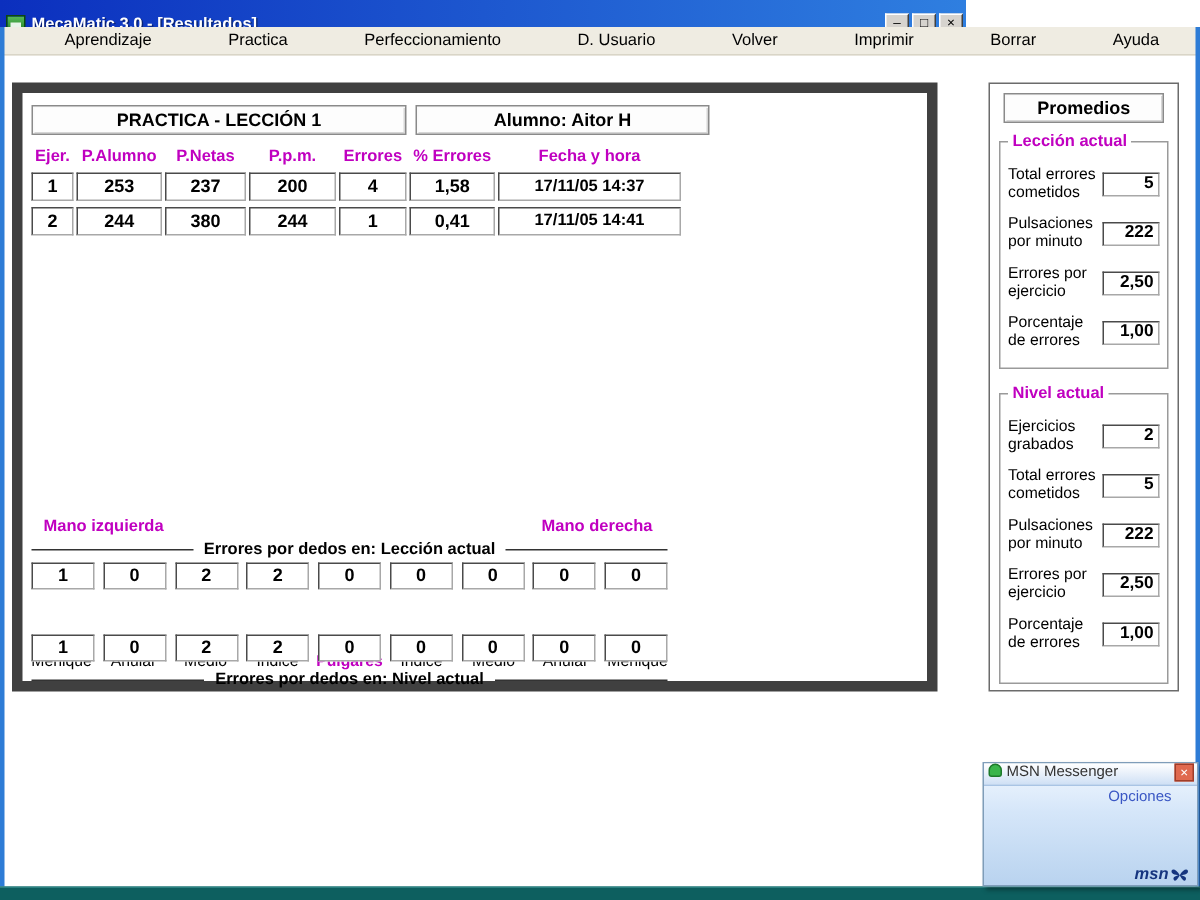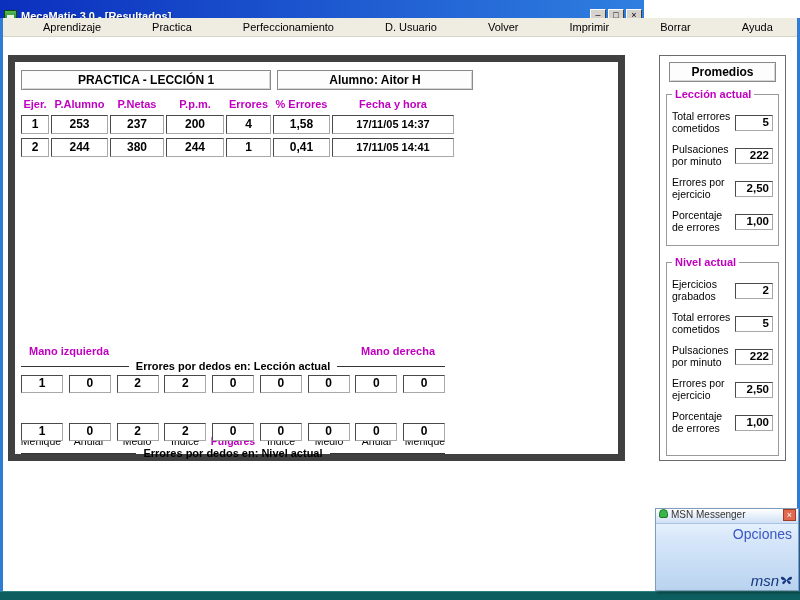--- a/index.html
+++ b/index.html
@@ -80,24 +80,24 @@
   
   .msn { position:absolute; left:655px; top:508px; width:144px; height:83px; border:1px solid #7f9db9;
     background:linear-gradient(180deg,#f2f8ff 0%, #d5e6f9 40%, #b9d3ef 100%);
     box-shadow:2px 2px 3px rgba(0,0,0,.35); z-index:5; }
   .msn-titlebar { height:15px; background:linear-gradient(180deg,#ffffff,#cfe0f5); display:flex;
     padding:0 2px; border-bottom:1px solid #a9c4e4; }
   .msn-person-icon { width:9px; height:9px; margin-left:1px; background:#3ab54a; border-radius:50% 50% 2px 2px; border:1px solid #1d7a2a; }
   .msn-title { font-size:10px; color:#333; flex:1; margin-left:3px; white-space:nowrap; }
   .msn-close { width:13px; height:12px; background:#e0694f; border:1px solid #9f3c28; color:#fff;
     font-size:9px; line-height:10px; text-align:center; cursor:default; }
-  .opciones { position:absolute; top:17px; right:6px; font-size:14px; color:#3a57c4; }
+  .opciones { position:absolute; top:17px; right:17px; font-size:10px; color:#3a57c4; }
   .msn-msg { position:absolute; top:30px; left:6px; right:6px; text-align:center; font-size:10px; line-height:11.5px; color:#2b2b2b; }
   .msn-logo { position:absolute; bottom:1px; right:5px; display:flex; align-items:center; gap:1px; }
-  .msn-logo .txt { font-weight:normal; font-style:italic; font-size:15px; color:#16357f; }
+  .msn-logo .txt { font-weight:bold; font-style:italic; font-size:11px; color:#16357f; }
 
   
   .taskbar { position:absolute; left:0; bottom:0; width:800px; height:9px; background:#0d5f5f; border-top:1px solid #2b8181; z-index:4; }
 </style>
 </head>
 <body>
 
 <div class="screen">
 
   <div class="titlebar">

